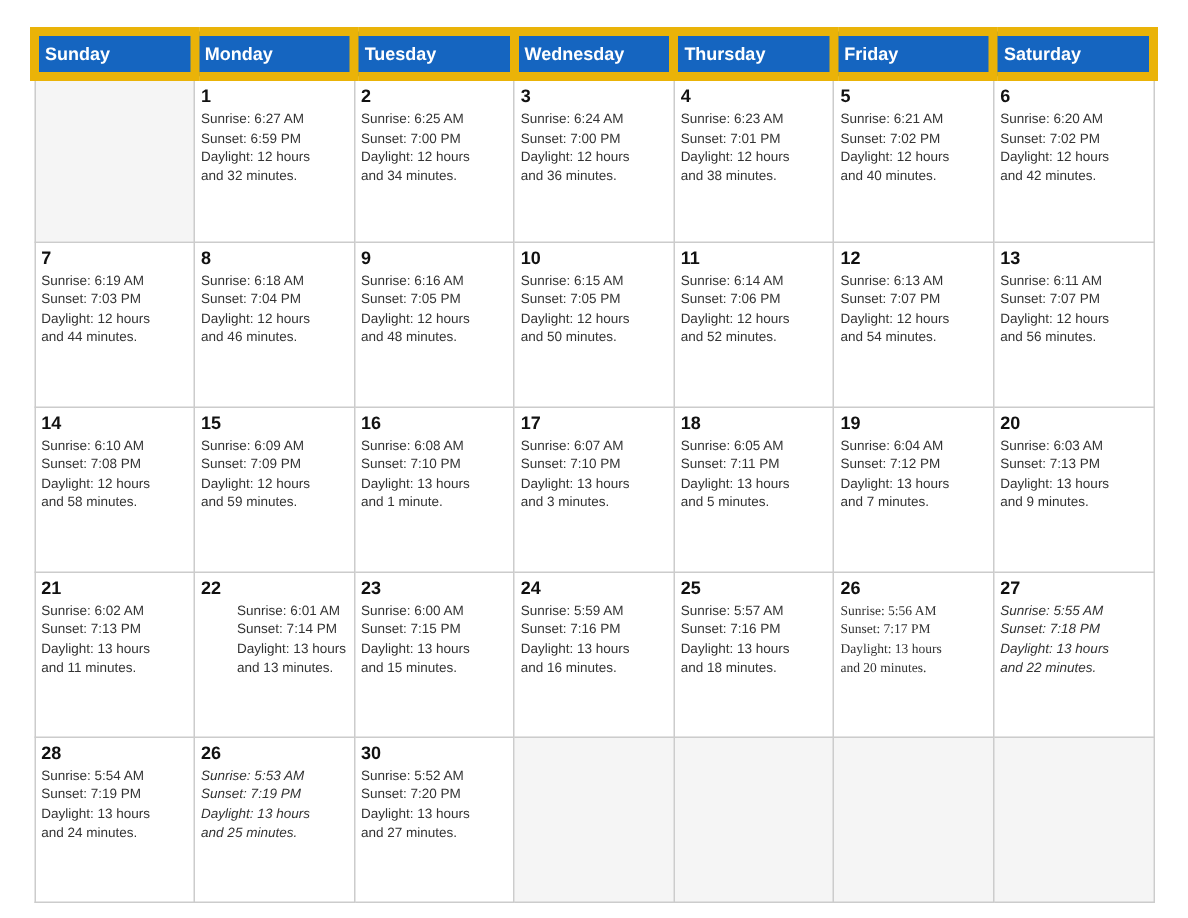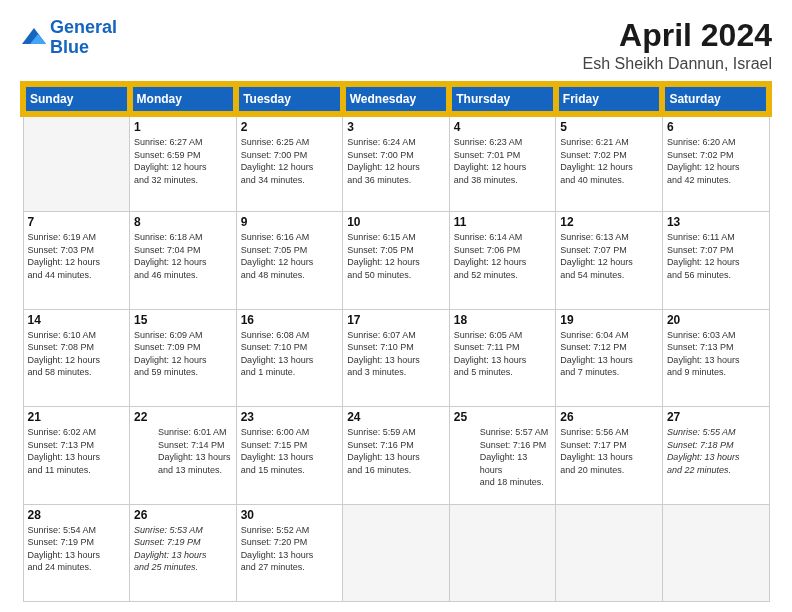--- a/index.html
+++ b/index.html
@@ -92,37 +92,20 @@
     .day-info {
       font-size: 9px;
       line-height: 1.4;
       color: #333;
     }
   </style>
 </head>
 <body>
 
 <div class="page">
-  <div class="header">
-    <div class="logo">
-      <svg class="logo-icon" viewBox="0 0 28 28">
-        <rect x="0" y="0" width="28" height="28" fill="white"></rect>
-        <polygon points="14,4 26,20 2,20" fill="#1565c0"></polygon>
-        <polygon points="18,10 26,20 10,20" fill="#42a5f5"></polygon>
-      </svg>
-      <div class="logo-text">
-        <span>General</span><br>
-        <span style="color:#1565c0">Blue</span>
-      </div>
-    </div>
-    <div class="title-block">
-      <div class="month-title">April 2024</div>
-      <div class="location-title">Esh Sheikh Dannun, Israel</div>
-    </div>
-  </div>
 
   <table class="calendar">
     <thead>
       <tr>
       <th>Sunday</th>
           <th>Monday</th>
           <th>Tuesday</th>
           <th>Wednesday</th>
           <th>Thursday</th>
           <th>Friday</th>
@@ -301,28 +284,28 @@
           </td>
           <td>
             <span class="day-num">24</span>
             <div class="day-info" style="white-space: pre-line;">Sunrise: 5:59 AM
 Sunset: 7:16 PM
 Daylight: 13 hours
 and 16 minutes.</div>
           </td>
           <td>
             <span class="day-num">25</span>
-            <div class="day-info" style="white-space: pre-line; margin-left: 26px;">Sunrise: 5:57 AM
+            <div class="day-info" style="white-space: pre-line;">Sunrise: 5:57 AM
 Sunset: 7:16 PM
 Daylight: 13 hours
 and 18 minutes.</div>
           </td>
           <td>
             <span class="day-num">26</span>
-            <div class="day-info" style="white-space: pre-line;">Sunrise: 5:56 AM
+            <div class="day-info" style="white-space: pre-line; font-family: Liberation Serif, serif;">Sunrise: 5:56 AM
 Sunset: 7:17 PM
 Daylight: 13 hours
 and 20 minutes.</div>
           </td>
           <td>
             <span class="day-num">27</span>
             <div class="day-info" style="white-space: pre-line; font-style: italic;">Sunrise: 5:55 AM
 Sunset: 7:18 PM
 Daylight: 13 hours
 and 22 minutes.</div>

